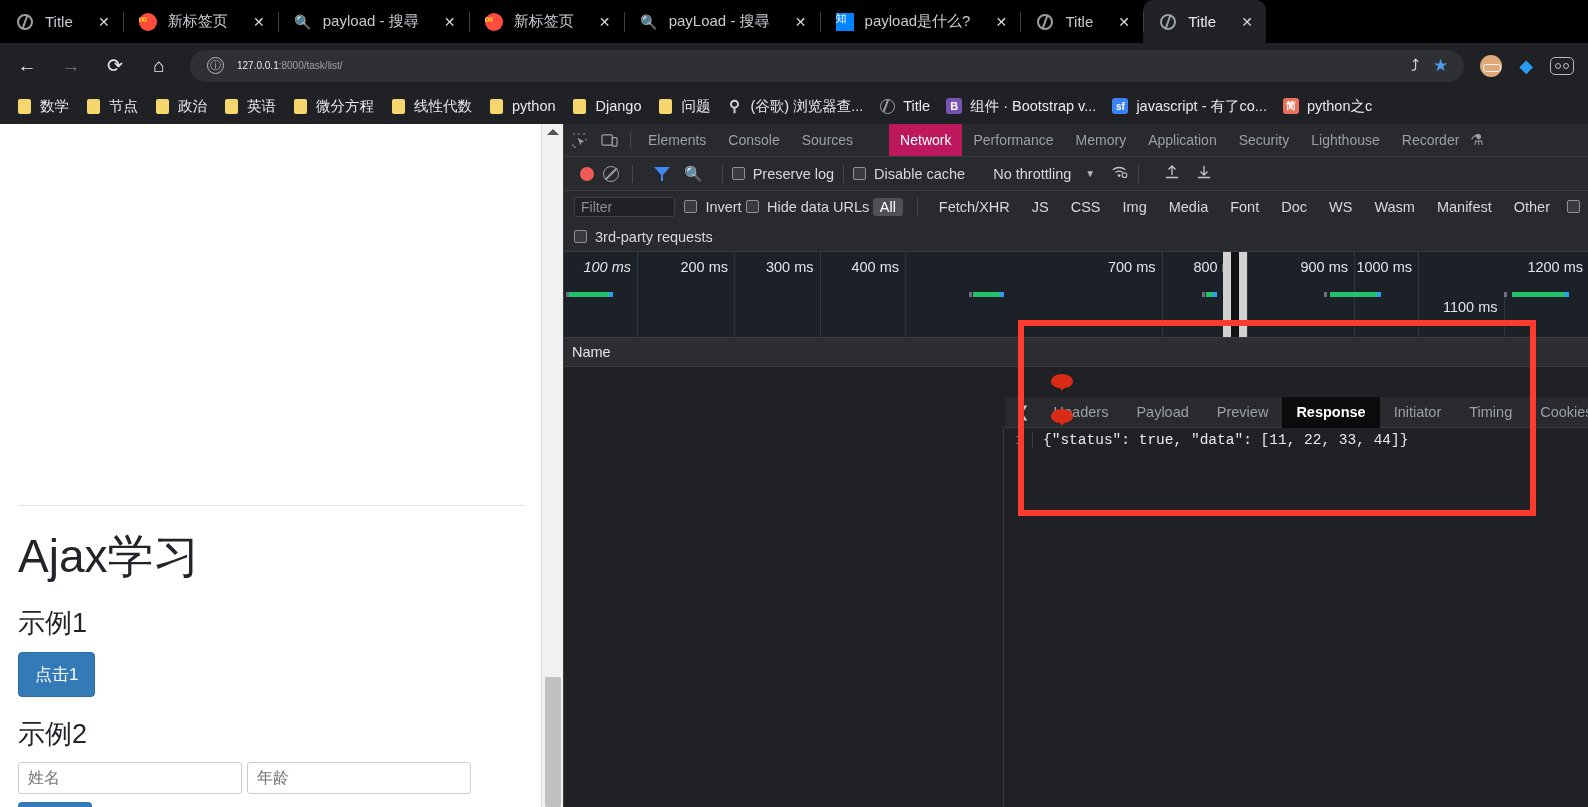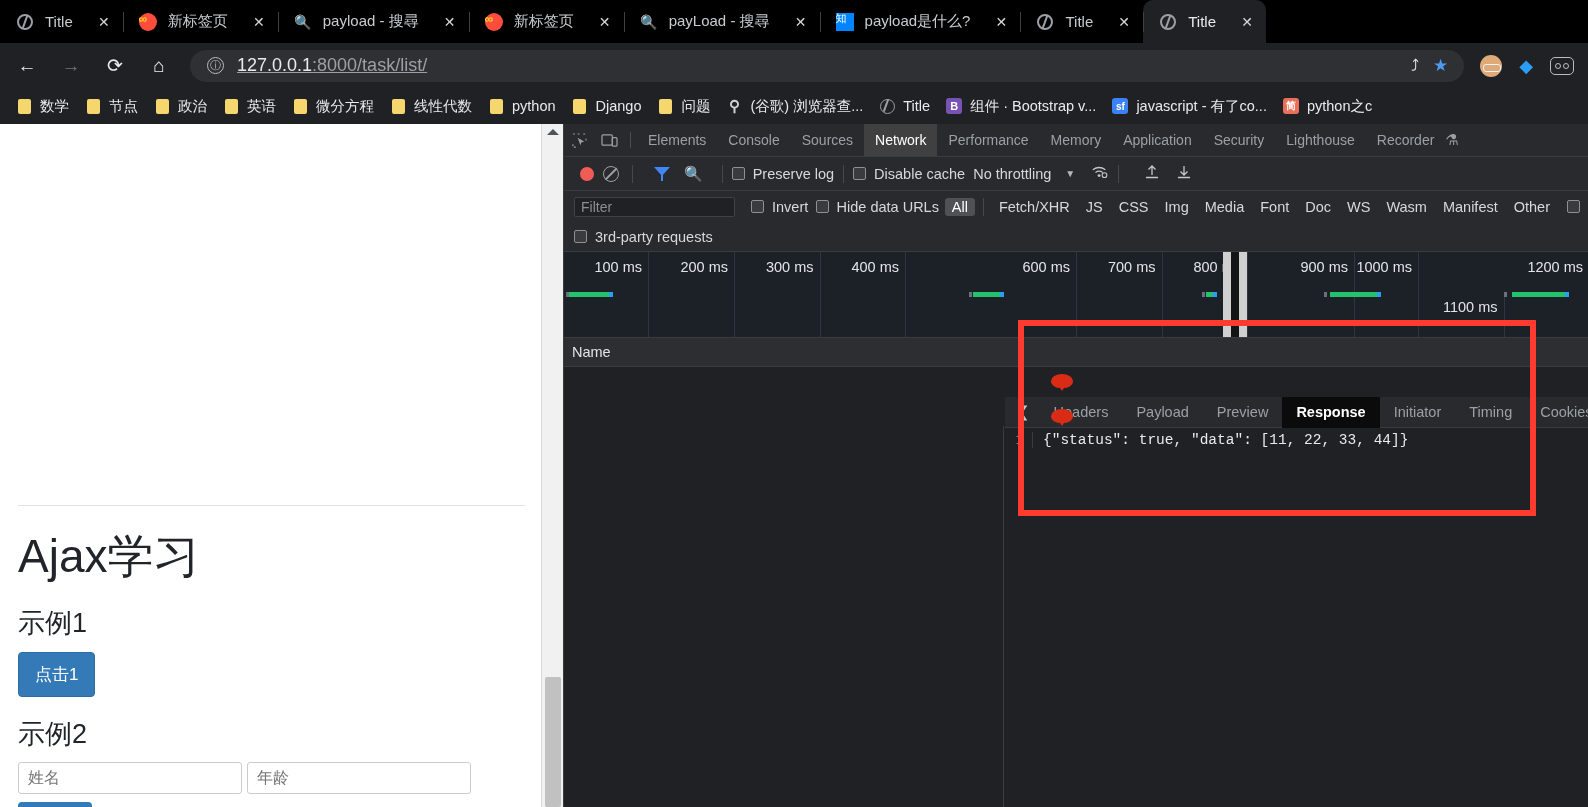--- a/index.html
+++ b/index.html
@@ -74,21 +74,21 @@
     margin-left: 14px; height: 32px; flex: 1;
     background: #2f3033; border-radius: 16px;
     display: flex; align-items: center; padding: 0 12px;
     max-width: 1332px;
   }
   .omni-info {
     width: 17px; height: 17px; border: 1.5px solid #b8bcc0; border-radius: 50%;
     color: #b8bcc0; font-size: 11px; display:flex; align-items:center; justify-content:center;
     margin: 0 13px 0 5px; flex: 0 0 17px; font-family: "Liberation Serif", serif;
   }
-  .omni-url { font-size: 18px; color: #9aa0a6; text-decoration: underline; }
+  .omni-url { font-size: 10px; color: #9aa0a6; }
   .omni-url b { color: #e8eaed; font-weight: normal; }
   .omni-actions { margin-left: auto; display: flex; align-items: center; gap: 14px; padding-right: 4px; }
   .ic-share { color: #e8eaed; font-size: 16px; }
   .ic-star { color: #4e9af1; font-size: 17px; }
   .ext-icons { display: flex; align-items: center; gap: 17px; padding: 0 14px 0 16px; }
   .ic-avatar {
     width: 22px; height: 22px; border-radius: 50%;
     background: #e0a978; position: relative;
   }
   .ic-avatar::after {
@@ -181,21 +181,21 @@
   }
   .dt-icon-btn {
     width: 30px; display: flex; align-items: center; justify-content: center;
     color: #9aa0a6;
   }
   .dt-sep { width: 1px; margin: 8px 6px; background: #4a4c4f; }
   .dt-tab {
     display: flex; align-items: center; padding: 0 11px;
     color: #9aa0a6; font-size: 14px; white-space: nowrap;
   }
-  .dt-tab.active { background: #404040; color: #ffffff; }
+  .dt-tab.active { background: #be185d; color: #ffffff; margin-left: 25px; }
   .beaker { color: #9aa0a6; font-size: 15px; padding-right: 6px; display:flex; align-items:center;}
 
   .dt-toolbar {
     height: 34px; display: flex; align-items: center;
     padding-left: 10px; gap: 0; border-bottom: 1px solid #3b3c3f;
     background: #282a2d;
   }
   .rec-btn {
     width: 14px; height: 14px; border-radius: 50%; border: 2px solid #f05b56;
     background: #f05b56; margin: 0 9px 0 6px;
@@ -217,21 +217,21 @@
   .funnel::after {
     content: ""; position: absolute; top: 8px; left: 7px; width: 2px; height: 6px; background: #4285f4;
   }
   .srch { color: #9aa0a6; font-size: 15px; margin: 0 10px 0 2px; }
   .vbar { width: 1px; height: 18px; background: #46484b; margin: 0 9px; }
   .cbx {
     width: 13px; height: 13px; border: 1.5px solid #8d9096; border-radius: 2px;
     background: #393b3e; margin-right: 8px; flex: 0 0 13px;
   }
   .cbx-label { display: flex; align-items: center; color: #d6d8da; font-size: 14.5px; white-space: nowrap; }
-  .throttle { color: #d6d8da; font-size: 14.5px; margin-left: 8px; }
+  .throttle { color: #d6d8da; font-size: 14.5px; margin-left: 28px; }
   .caret { color: #b4b7ba; font-size: 10px; margin-left: 14px; }
   .wifi { color: #c4c7ca; font-size: 15px; margin-left: 16px; }
   .arr { color: #c4c7ca; font-size: 16px; margin-left: 16px; }
 
   .dt-filter {
     height: 31px; display: flex; align-items: center; padding-left: 10px;
     background: #282a2d;
   }
   .filter-input {
     width: 216px; height: 20px; background: #1f2124; border: 1px solid #3f4245; border-radius: 2px;
@@ -607,21 +607,21 @@
       <label class="cbx-label">
         <span class="cbx"></span>
         <span>Invert</span>
       </label>
       <div style="width:10px"></div>
       <label class="cbx-label">
         <span class="cbx"></span>
         <span>Hide data URLs</span>
       </label>
       <div style="width:8px"></div>
-      <div id="ftypes-slot" style="display:flex; align-items:center; gap:2px;">
+      <div id="ftypes-slot" style="display:flex; align-items:center; gap:8px;">
           <span class="ftype sel">All</span>
           <span class="vbar" style="margin: 0px 6px;"></span>
           <span class="ftype">Fetch/XHR</span>
           <span class="ftype">JS</span>
           <span class="ftype">CSS</span>
           <span class="ftype">Img</span>
           <span class="ftype">Media</span>
           <span class="ftype">Font</span>
           <span class="ftype">Doc</span>
           <span class="ftype">WS</span>
@@ -633,34 +633,31 @@
     </div>
 
     <div class="dt-3rd">
       <label class="cbx-label">
         <span class="cbx"></span>
         <span>3rd-party requests</span>
       </label>
     </div>
 
     <div class="overview" id="overview">
-        <div class="ov-col" style="left: 0px; width: 85px;">
+        <div class="ov-col" style="left: 0px; width: 74px; font-style: italic;">
           <div class="ov-label">100 ms</div>
         </div>
         <div class="ov-col" style="left: 85.5px; width: 85.5px;">
           <div class="ov-label">200 ms</div>
         </div>
         <div class="ov-col" style="left: 171px; width: 85.5px;">
           <div class="ov-label">300 ms</div>
         </div>
         <div class="ov-col" style="left: 256.5px; width: 85.5px;">
           <div class="ov-label">400 ms</div>
-        </div>
-        <div class="ov-col" style="left: 427.5px; width: 85.5px;">
-          <div class="ov-label">600 ms</div>
         </div>
         <div class="ov-col" style="left: 513px; width: 85.5px;">
           <div class="ov-label">700 ms</div>
         </div>
         <div class="ov-col" style="left: 598.5px; width: 85.5px;">
           <div class="ov-label">800 ms</div>
         </div>
         <div class="ov-col" style="left: 684px; width: 107px;">
           <div class="ov-label">900 ms</div>
         </div>

